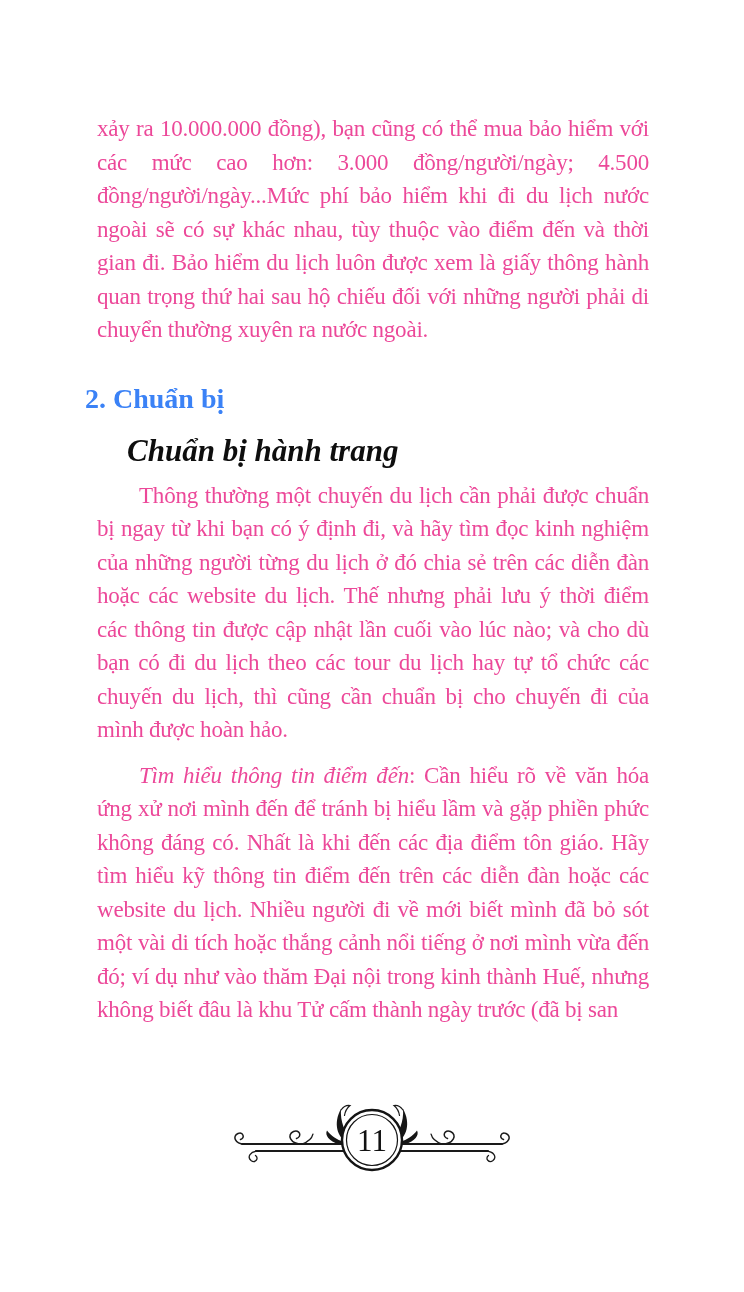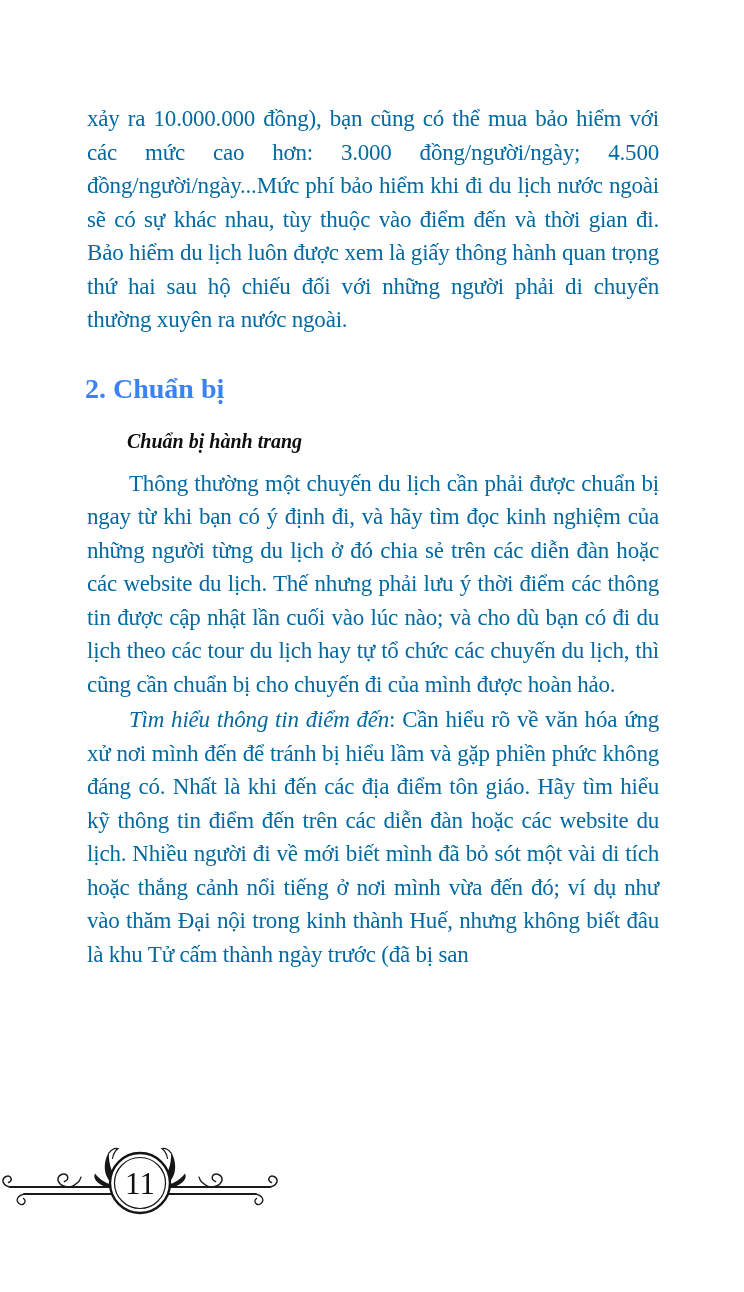--- a/index.html
+++ b/index.html
@@ -16,50 +16,51 @@
     font-family: "Liberation Serif", "DejaVu Serif", serif;
     overflow: hidden;
   }
   .text-block {
     position: absolute;
     left: 85px;
     top: 100px;
     width: 576px;
   }
   .para {
-    margin: 2px;
+    margin: 12px;
     font-size: 23px;
     line-height: 33.5px;
     letter-spacing: -0.2px;
     text-align: justify;
-    color: #0369a1;
+    color: #ec4899;
   }
   .para.indent { text-indent: 42px; }
   .para .lead-italic { font-style: italic; }
   .section-heading {
     margin: 34px 0 0 0;
     font-size: 28px;
     line-height: 36px;
     font-weight: bold;
     color: #3b82f6;
   }
   .sub-heading {
     margin: 18px 0 10px 42px;
-    font-size: 20px;
+    font-size: 31px;
     line-height: 32px;
     font-weight: bold;
     font-style: italic;
     color: #0e0e0e;
   }
   .footer-ornament {
     position: absolute;
-    top: 1139px;
+    top: 1096px;
     left: 0;
     width: 100%;
     display: flex;
+    justify-content: center;
   }
   .footer-ornament svg { display: block; }
 </style>
 </head>
 <body>
 
 <div class="page">
 
   <div class="text-block">
 

